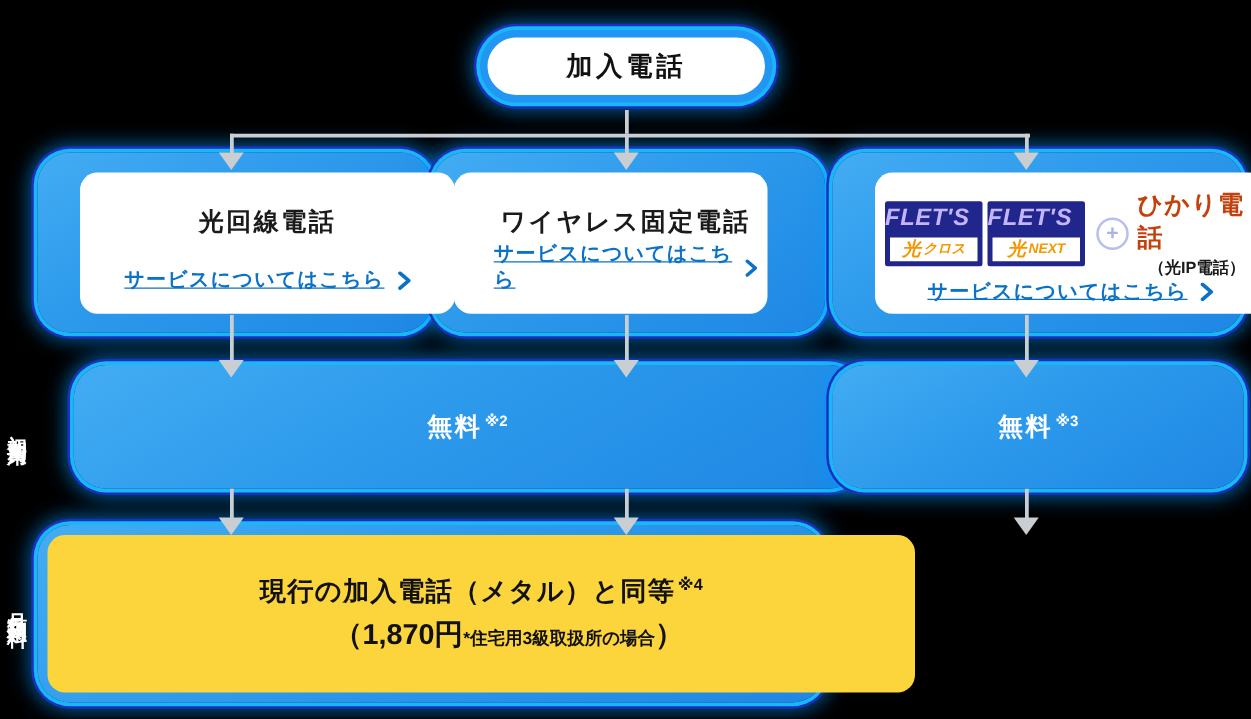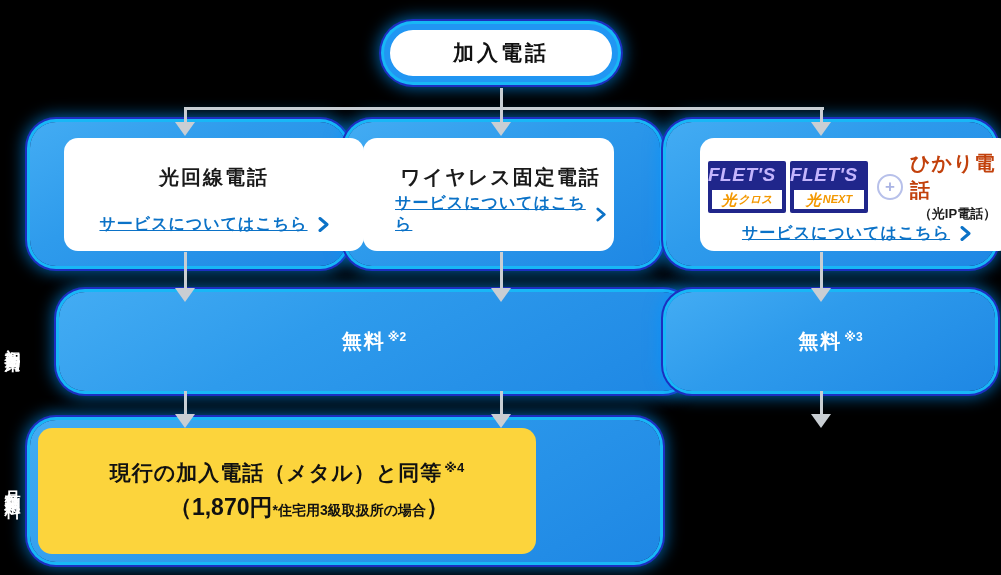--- a/index.html
+++ b/index.html
@@ -55,21 +55,21 @@
   
   .gray-line { position:absolute; background:#c9ced3; z-index:4; }
   .arrow-head { position:absolute; width:0; height:0; z-index:4;
     border-left:10px solid transparent; border-right:10px solid transparent; border-top:14px solid #c9ced3; }
 
   
   .value-panel { display:flex; align-items:center; justify-content:center; }
   .value-text { color:#fff; font-weight:bold; font-size:20px; letter-spacing:2px; }
   .sup-note { font-size:12px; position:relative; top:-7px; margin-left:2px; letter-spacing:0; }
 
-  .yellow-box { position:absolute; left:38px; top:428px; width:498px; height:126px; z-index:2;
+  .yellow-box { position:absolute; left:38px; top:428px; width:694px; height:126px; z-index:2;
     background:#fcd43c; border-radius:14px;
     display:flex; flex-direction:column; align-items:center; justify-content:center; gap:5px; }
   .yellow-line1 { font-size:21px; font-weight:bold; color:#111; letter-spacing:1px; }
   .yellow-line1 .sup-note { font-size:13px; color:#111; top:-8px; }
   .yellow-line2 { font-size:23px; font-weight:bold; color:#111; display:flex; align-items:baseline;margin-left:44px; }
   .yellow-line2-small { font-size:14px; font-weight:bold; color:#111; }
 
   
   .v-label { position:absolute; z-index:2; color:#fff; font-weight:bold; font-size:16px;
     writing-mode:vertical-rl; letter-spacing:3px;

